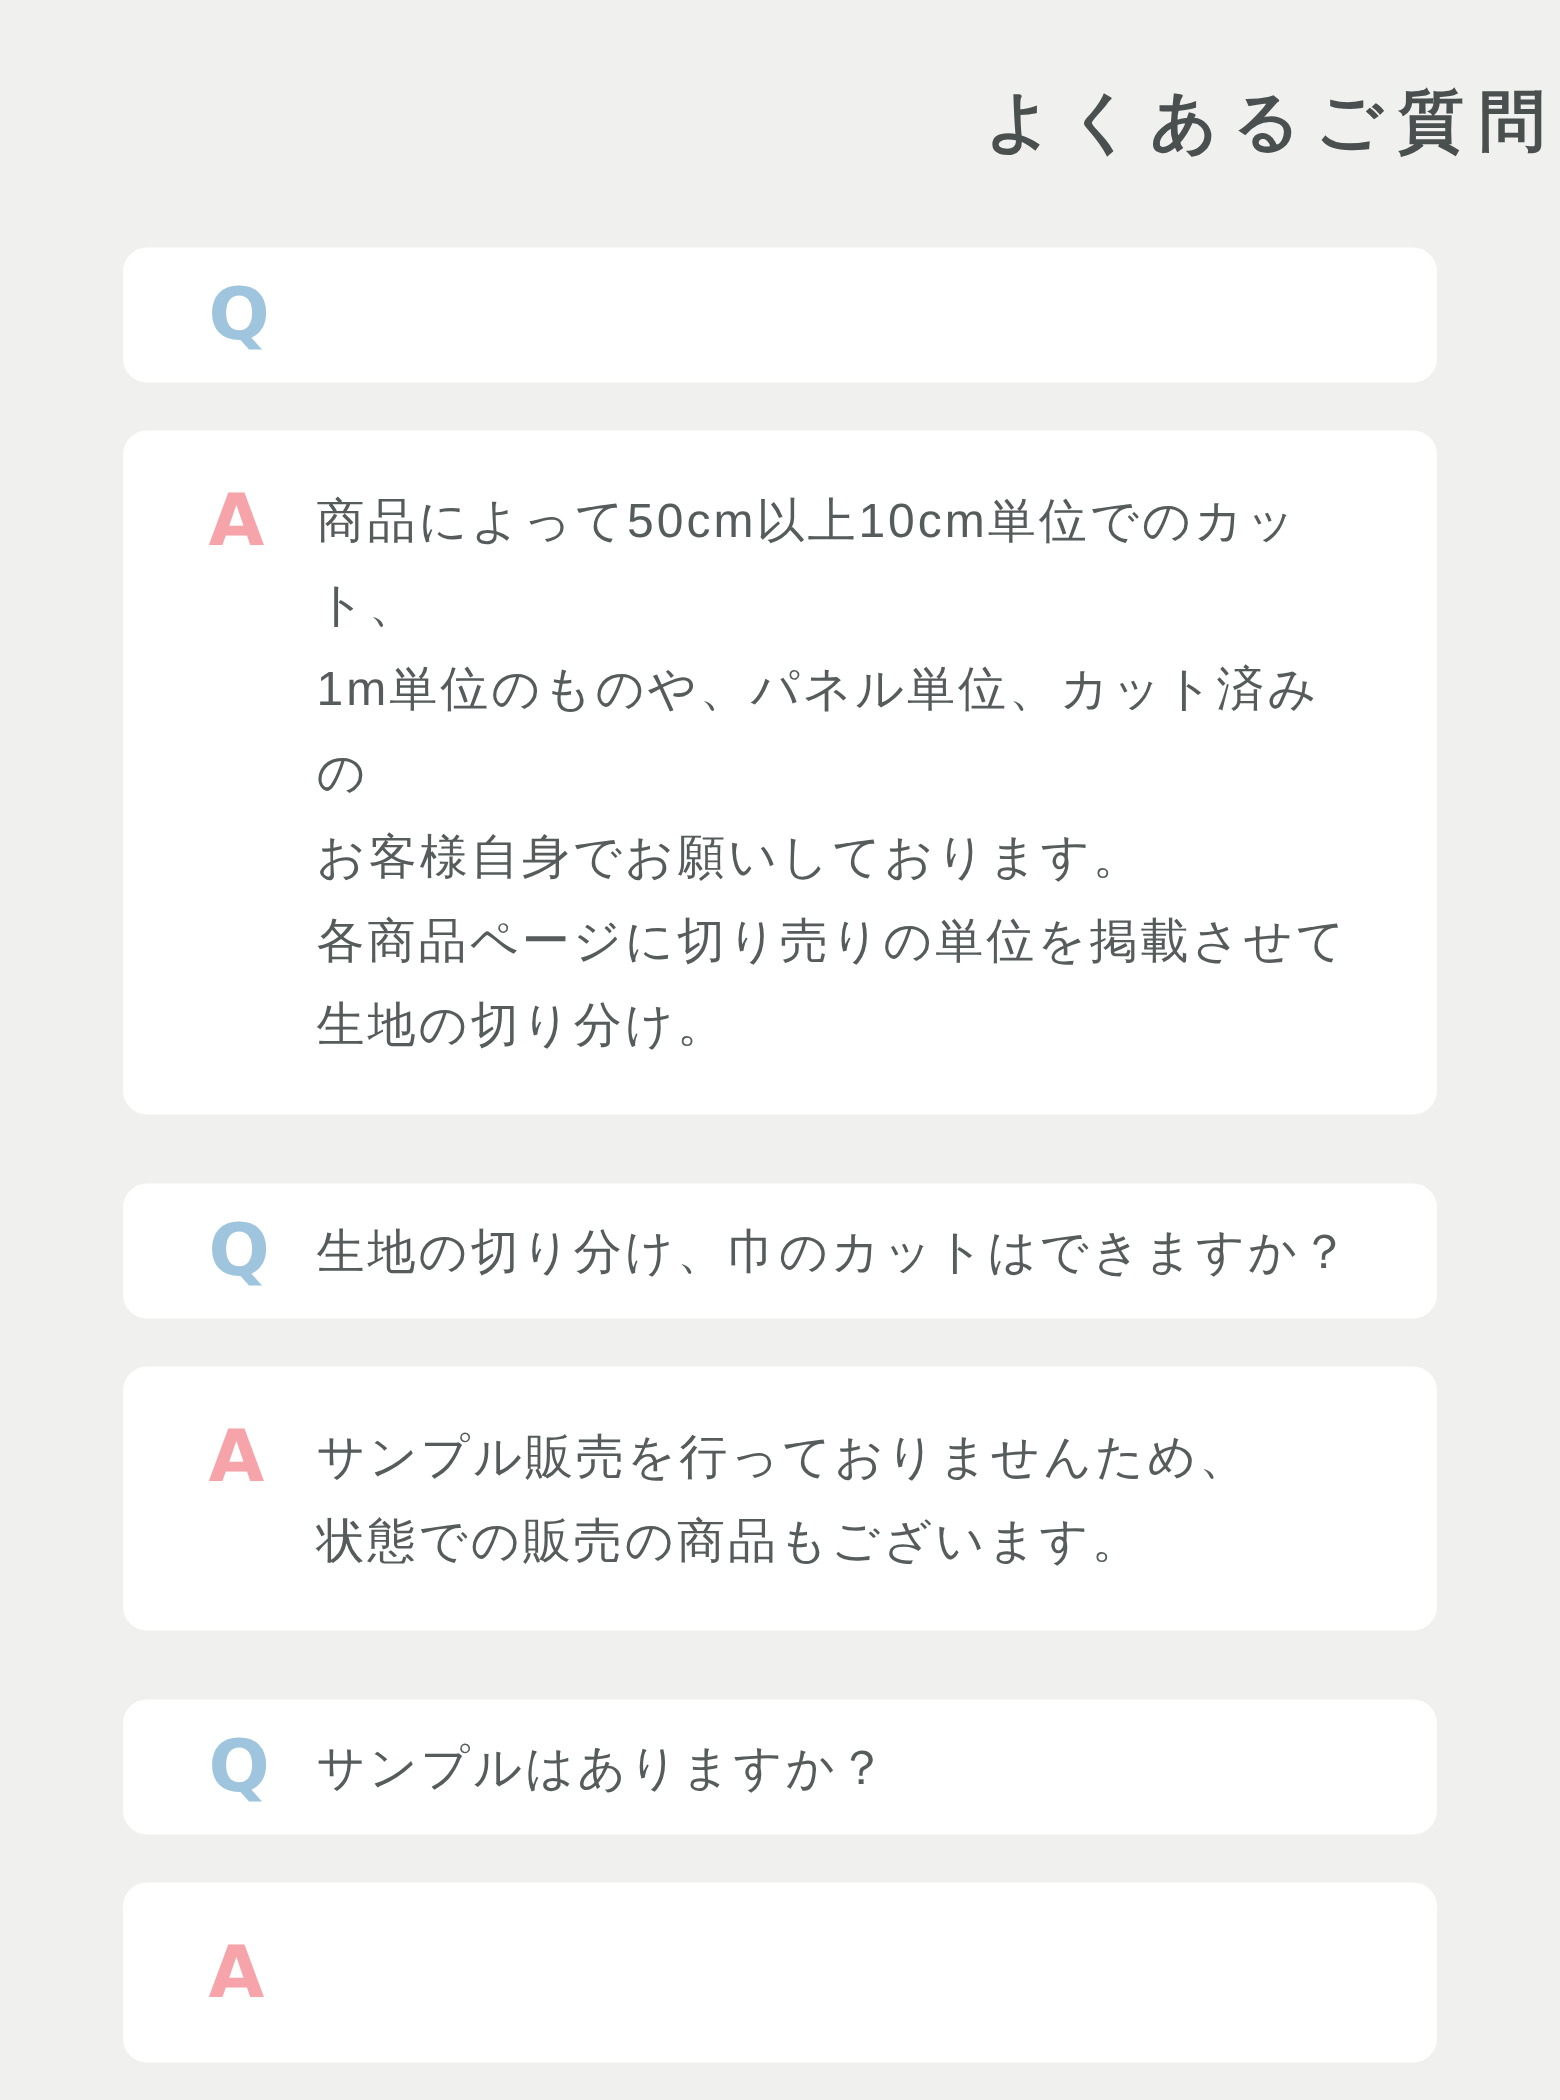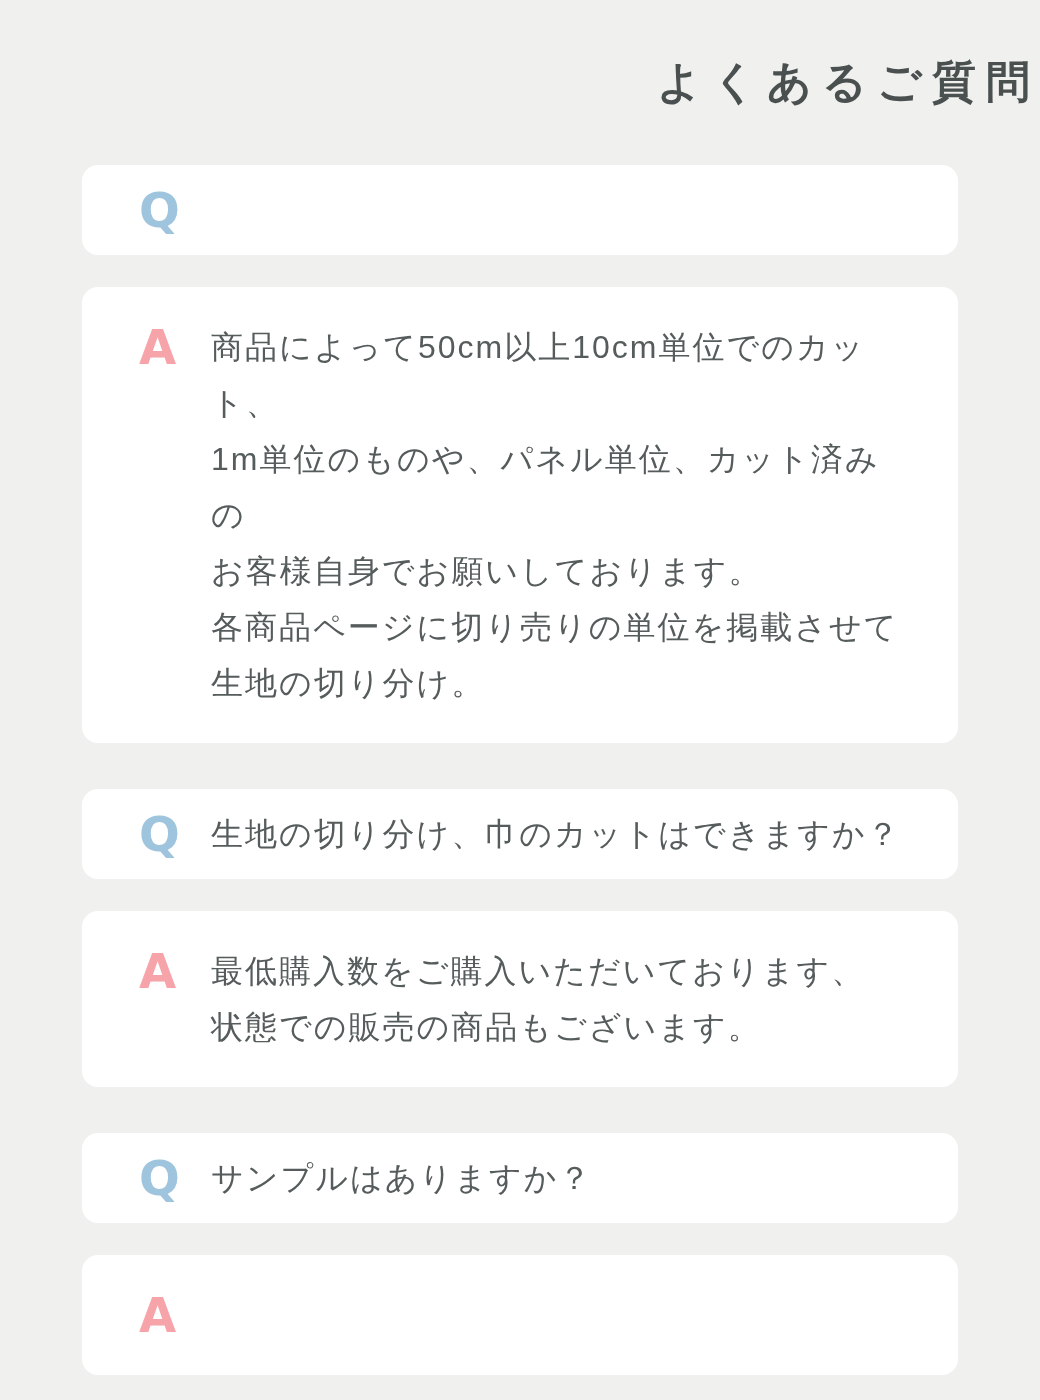--- a/index.html
+++ b/index.html
@@ -100,21 +100,21 @@
     </section>
 
     <section class="qa-pair">
       <div class="card q-card">
         <span class="letter q">Q</span>
         <p class="text">生地の切り分け、巾のカットはできますか？</p>
       </div>
       <div class="card a-card">
         <span class="letter a">A</span>
         <div class="text">
-          <p>最低購入数をご購入いただいております、</p>
+          <p>サンプル販売を行っておりませんため、</p>
           <p>状態での販売の商品もございます。</p>
         </div>
       </div>
     </section>
 
     <section class="qa-pair">
       <div class="card q-card">
         <span class="letter q">Q</span>
         <p class="text">サンプルはありますか？</p>
       </div>

